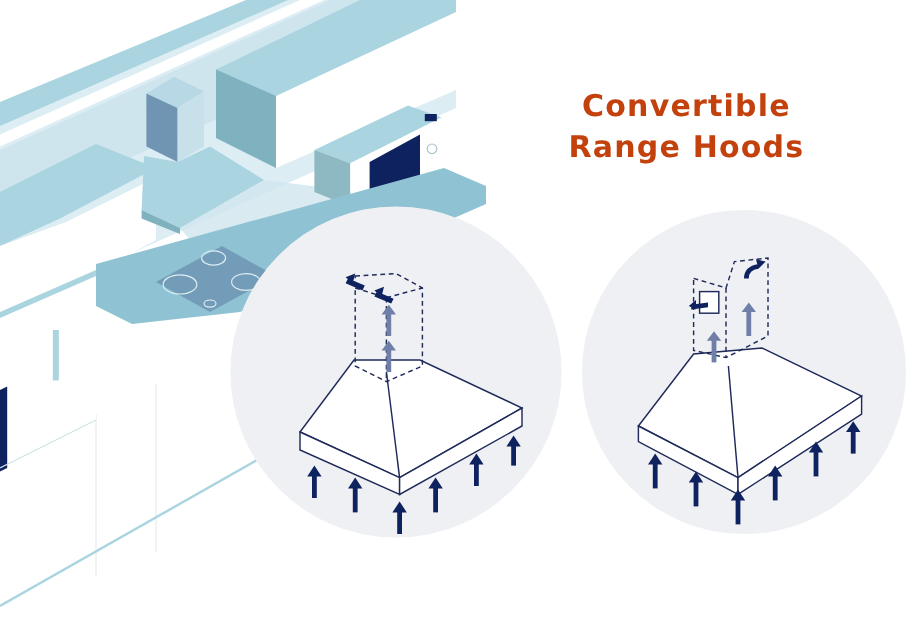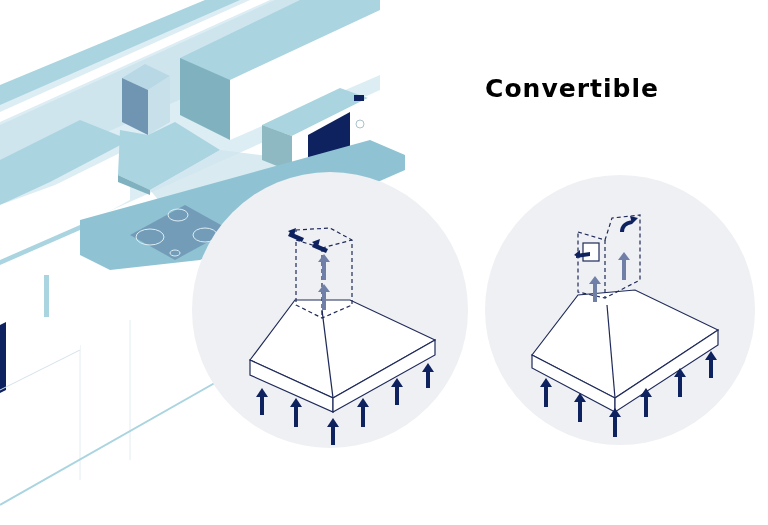--- a/index.html
+++ b/index.html
@@ -1,18 +1,18 @@
 <!DOCTYPE html>
 <html><head>
 <meta charset="utf-8">
 <style>
   html,body{margin:0;padding:0;background:#ffffff;}
   body{width:768px;height:525px;position:relative;overflow:hidden;font-family:"DejaVu Sans","Liberation Sans",sans-serif;}
   .stage{position:absolute;left:0;top:0;width:768px;height:525px;}
-  .title{position:absolute;left:452px;top:72px;width:240px;text-align:center;color:#000000;font-weight:bold;font-size:25px;line-height:34px;letter-spacing:1px;}
+  .title{position:absolute;left:452px;top:72px;width:240px;text-align:center;color:#c2410c;font-weight:bold;font-size:25px;line-height:34px;letter-spacing:1px;}
   .title span{display:block;}
   svg{position:absolute;left:0;top:0;}
 </style>
 </head>
 <body>
 
 <div class="stage">
 
   <svg width="768" height="525" viewBox="0 0 768 525">
 
@@ -161,14 +161,15 @@
         </g>
       <g transform="translate(711,358)">
           <rect x="-2" y="0" width="4" height="20"></rect>
           <path d="M-6,2 l6,-9 6,9 z"></path>
         </g>
     </g>
   </svg>
 
   <div class="title">
     <span>Convertible</span>
+    <span>Range Hoods</span>
   </div>
 </div>
 
 </body></html>

